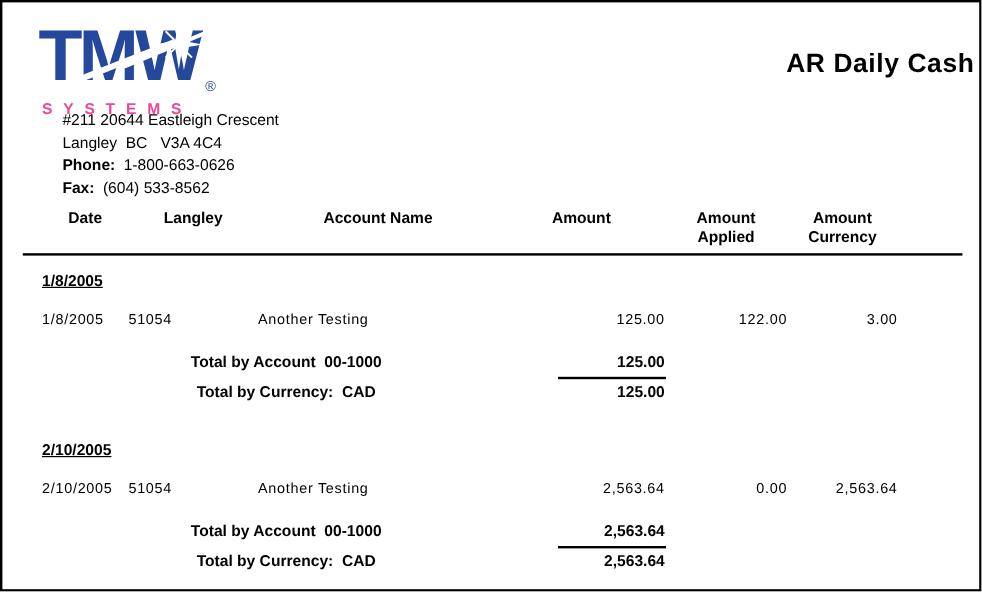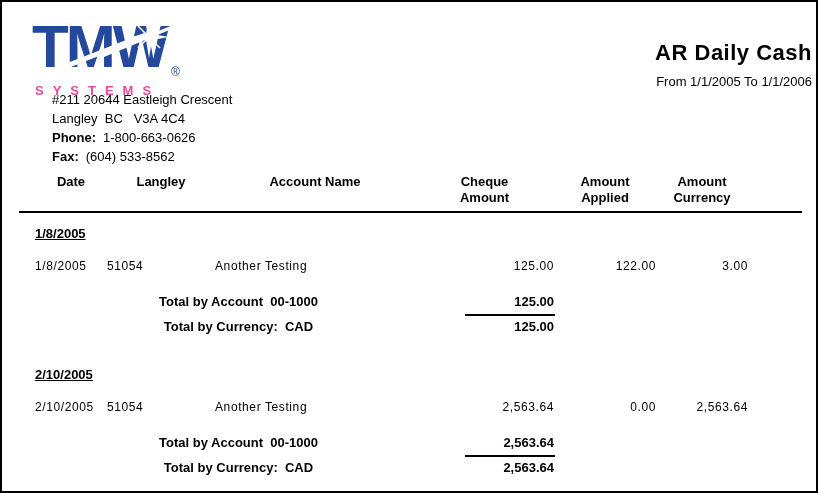--- a/index.html
+++ b/index.html
@@ -113,32 +113,30 @@
       <div>
         <span class="contact-label">Phone:</span><span class="contact-value">1-800-663-0626</span>
       </div>
       <div>
         <span class="contact-label">Fax:</span><span class="contact-value">(604) 533-8562</span>
       </div>
     </div>
 
     <div class="title-block">
       <div class="report-title">AR Daily Cash</div>
-      <div class="report-range">From 1/1/2005 To 1/1/2006</div>
     </div>
   </div>
 
   <div class="report-table">
 
     <div class="row-grid table-header">
       <div class="cell">Date</div>
       <div class="cell">Langley</div>
       <div class="cell">Account Name</div>
       <div class="cell c-right">
-        <div>Cheque</div>
         <div>Amount</div>
       </div>
       <div class="cell c-right">
         <div>Amount</div>
         <div>Applied</div>
       </div>
       <div class="cell c-right">
         <div>Amount</div>
         <div>Currency</div>
       </div>

